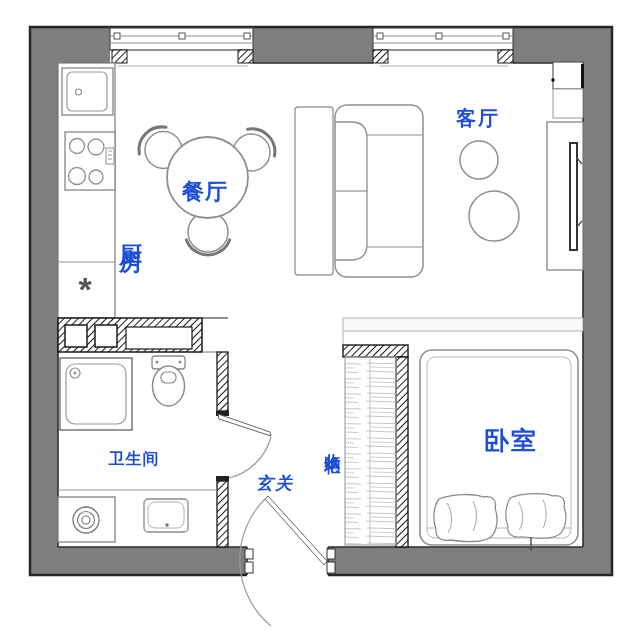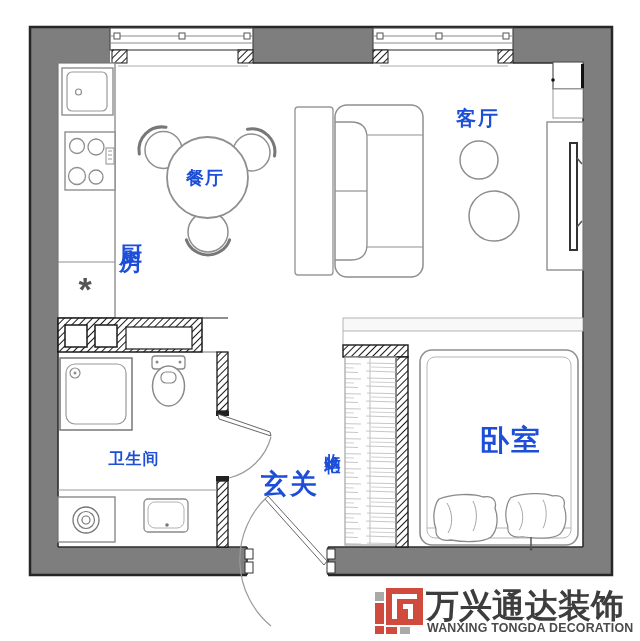--- a/index.html
+++ b/index.html
@@ -2,27 +2,27 @@
 <html><head>
 <meta charset="utf-8">
 <style>
   html,body{margin:0;padding:0;background:#ffffff;}
   .stage{position:relative;width:640px;height:641px;background:#fff;overflow:hidden;
          font-family:"Liberation Sans","DejaVu Sans",sans-serif;}
   .stage svg{position:absolute;left:0;top:0;}
   .lbl{position:absolute;transform:translate(-50%,-50%);font-weight:700;color:#1d4ed8;
        white-space:nowrap;line-height:1.05;}
   .lbl.v{writing-mode:vertical-rl;text-orientation:upright;}
-  .lbl-dining{left:205px;top:178px;font-size:18px;letter-spacing:1px;}
+  .lbl-dining{left:205px;top:192px;font-size:22px;letter-spacing:1px;}
   .lbl-kitchen{left:131px;top:229px;font-size:23px;letter-spacing:3px;}
   .lbl-living{left:478px;top:118px;font-size:20px;letter-spacing:2px;}
   .lbl-bath{left:134px;top:459px;font-size:16px;letter-spacing:1px;}
-  .lbl-entry{left:290px;top:484px;font-size:27px;letter-spacing:2px;}
+  .lbl-entry{left:275px;top:484px;font-size:17px;letter-spacing:2px;font-style:italic;}
   .lbl-closet{left:332px;top:444px;font-size:16px;letter-spacing:2px;}
-  .lbl-bedroom{left:511px;top:440px;font-size:29px;letter-spacing:2px;}
+  .lbl-bedroom{left:511px;top:440px;font-size:25px;letter-spacing:2px;}
   .logo{position:absolute;left:372px;top:584px;width:258px;height:54px;}
   .logo-mark{position:absolute;left:0;top:0;width:50px;height:52px;}
   .lm{position:absolute;}
   .lm-main{left:14px;top:4px;width:37px;height:37px;background:#d14a3e;}
   .lm-g1{left:3px;top:8px;width:9px;height:9px;background:#a9a9a9;}
   .lm-r1{left:3px;top:19px;width:9px;height:21px;background:#d14a3e;}
   .lm-r2{left:3px;top:42px;width:9px;height:8px;background:#d14a3e;}
   .lm-r3{left:14px;top:43px;width:11px;height:7px;background:#d14a3e;}
   .lm-g2{left:28px;top:43px;width:10px;height:7px;background:#a9a9a9;}
   .lm-w{background:#fff;}
@@ -221,31 +221,14 @@
 </svg>
 
 <div class="lbl lbl-dining">餐厅</div>
 <div class="lbl v lbl-kitchen">厨房</div>
 <div class="lbl lbl-living">客厅</div>
 <div class="lbl lbl-bath">卫生间</div>
 <div class="lbl lbl-entry">玄关</div>
 <div class="lbl v lbl-closet">收纳柜</div>
 <div class="lbl lbl-bedroom">卧室</div>
 
-<div class="logo">
-  <div class="logo-mark">
-    <div class="lm lm-g1"></div>
-    <div class="lm lm-r1"></div>
-    <div class="lm lm-r2"></div>
-    <div class="lm lm-main">
-      <div class="lm lm-w lm-w1"></div>
-      <div class="lm lm-w lm-w2"></div>
-      <div class="lm lm-w lm-w3"></div>
-      <div class="lm lm-w lm-w4"></div>
-    </div>
-    <div class="lm lm-r3"></div>
-    <div class="lm lm-g2"></div>
-  </div>
-  <div class="logo-cn">万兴通达装饰</div>
-  <div class="logo-en">WANXING TONGDA DECORATION</div>
+
 </div>
 
-</div>
-
 </body></html>

